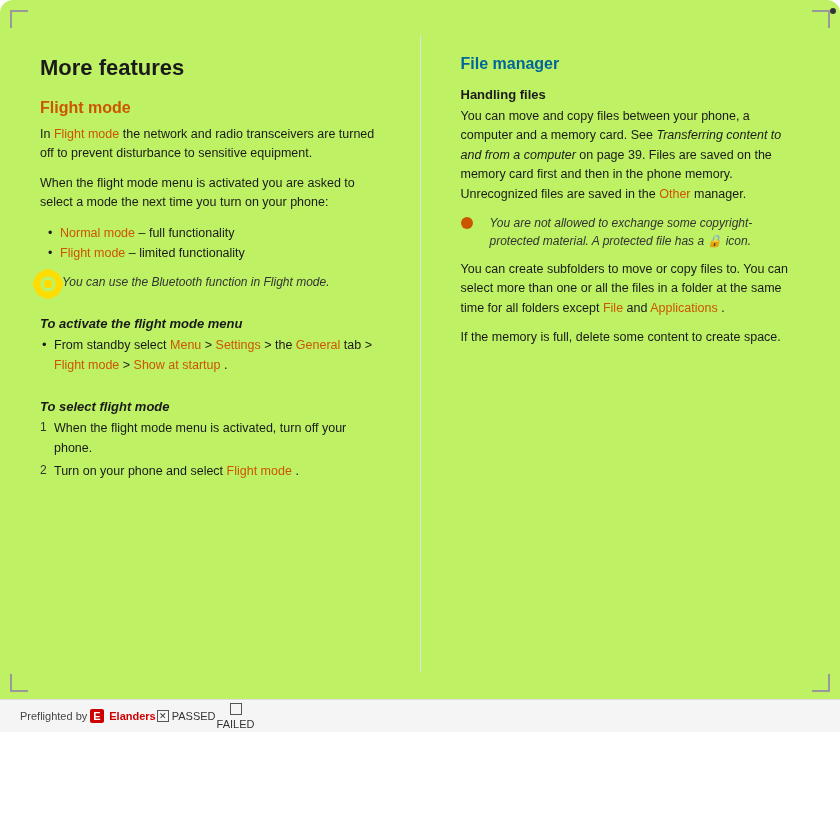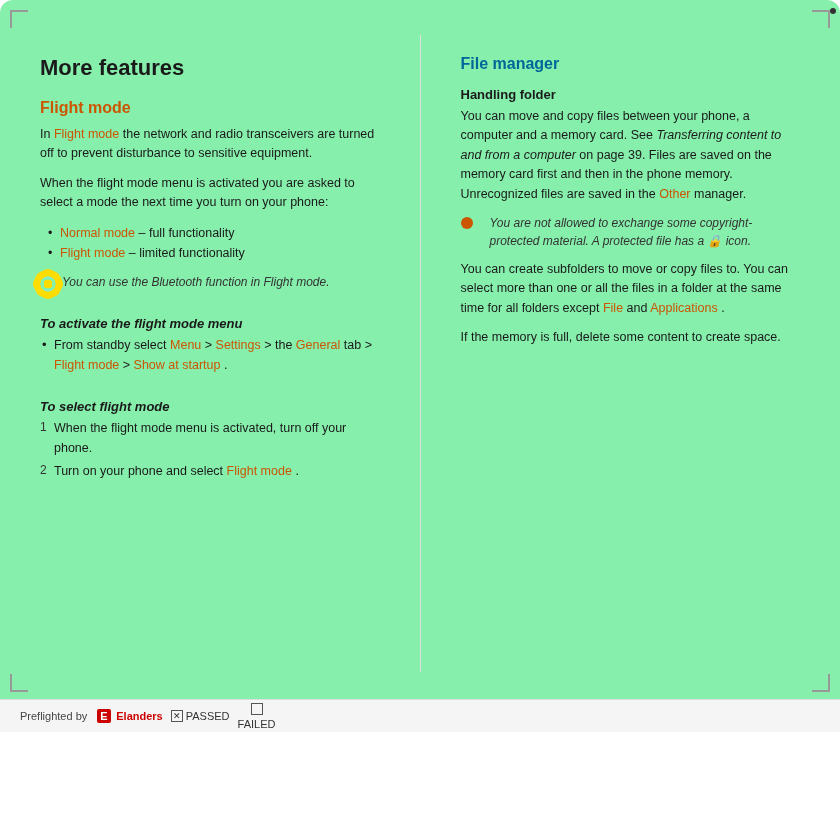--- a/index.html
+++ b/index.html
@@ -11,21 +11,21 @@
       font-size: 13px;
       color: #1a1a1a;
       overflow: hidden;
       position: relative;
     }
 
     .page-container {
       width: 840px;
       height: 732px;
       position: relative;
-      background: #86efac;
+      background: #bef264;
       border-radius: 13px;
     }
 
     
     .corner-mark-tl {
       position: absolute;
       top: 10px;
       left: 10px;
       width: 18px;
       height: 18px;
@@ -276,21 +276,21 @@
       position: absolute;
       bottom: 0;
       left: 0;
       right: 0;
       height: 28px;
       background: #f5f5f5;
       border-top: 1px solid #ddd;
       display: flex;
       align-items: center;
       padding: 16px 20px;
-      gap: 8px;
+      gap: 1px;
     }
 
     .preflighted-text {
       font-size: 11px;
       color: #444;
     }
 
     .elanders-logo {
       display: flex;
       align-items: center;
@@ -433,21 +433,21 @@
 
     </div>
 
     <div class="column-divider"></div>
 
     <div class="right-column">
 
       <h2 class="section-heading-blue">File manager</h2>
 
 
-      <h3 class="sub-heading">Handling folder</h3>
+      <h3 class="sub-heading">Handling files</h3>
 
       <p class="body-text">
         <span>You can move and copy files between your phone, a computer and a memory card. See</span>
         <span class="italic">Transferring content to and from a computer</span>
         <span>on page 39. Files are saved on the memory card first and then in the phone memory. Unrecognized files are saved in the</span>
         <span class="orange-link">Other</span>
         <span>manager.</span>
       </p>
 
       <div class="note-box">

